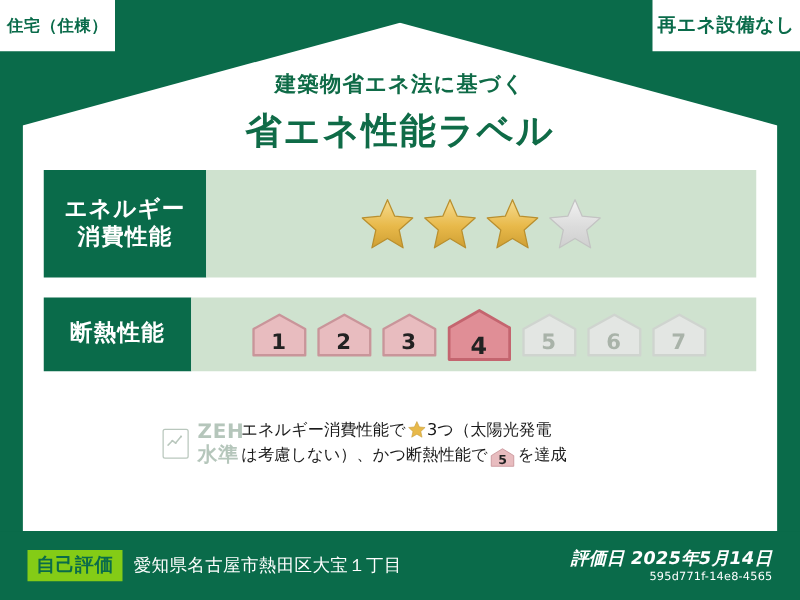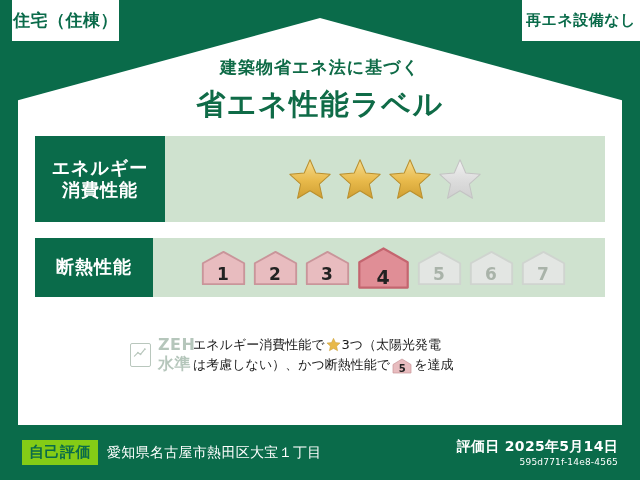--- a/index.html
+++ b/index.html
@@ -17,21 +17,21 @@
     background:#ffffff;
     clip-path:polygon(0% 21%, 50% 1%, 100% 21%, 100% 100%, 0% 100%);
   }
 
   
   .corner-tag{
     position:absolute;top:0;background:#ffffff;color:#0a6b4a;
     font-weight:bold;display:flex;align-items:center;justify-content:center;
     letter-spacing:.5px;
   }
-  .tag-left{left:12px;width:107px;height:41px;font-size:17px;}
+  .tag-left{left:0;width:92px;height:41px;font-size:13px;}
   .tag-right{right:0;width:118px;height:41px;font-size:15px;}
 
   
   .title-block{position:absolute;left:0;right:0;top:56px;text-align:center;color:#0f6b47;}
   .title-sub{font-size:17px;font-weight:bold;letter-spacing:1px;}
   .title-main{font-size:29px;font-weight:bold;letter-spacing:1.5px;margin-top:6px;}
 
   
   .row{position:absolute;left:35px;width:570px;display:flex;align-items:stretch;}
   .row-label{
@@ -80,21 +80,21 @@
 
   
   .footer{position:absolute;left:0;right:0;bottom:0;height:55px;background:#0a6b4a;display:flex;align-items:center;}
   .footer-left{display:flex;align-items:center;margin-left:22px;}
   .self-badge{
     background:#84cc16;color:#0a6b4a;font-weight:bold;font-size:15px;
     padding:3px 7px;letter-spacing:.5px;
   }
   .address{color:#ffffff;font-size:14px;margin-left:9px;letter-spacing:.3px;}
   .footer-right{margin-left:auto;margin-right:22px;text-align:right;color:#ffffff;}
-  .eval-date{font-size:14px;font-weight:bold;letter-spacing:.3px;}
+  .eval-date{font-size:14px;font-weight:bold;letter-spacing:.3px;font-style:italic;}
   .eval-id{font-size:9px;margin-top:1px;letter-spacing:.2px;}
 </style>
 </head>
 <body>
 
 <div id="label-root">
 
   <div class="house-white"></div>
 
   <div class="corner-tag tag-left">住宅（住棟）</div>

